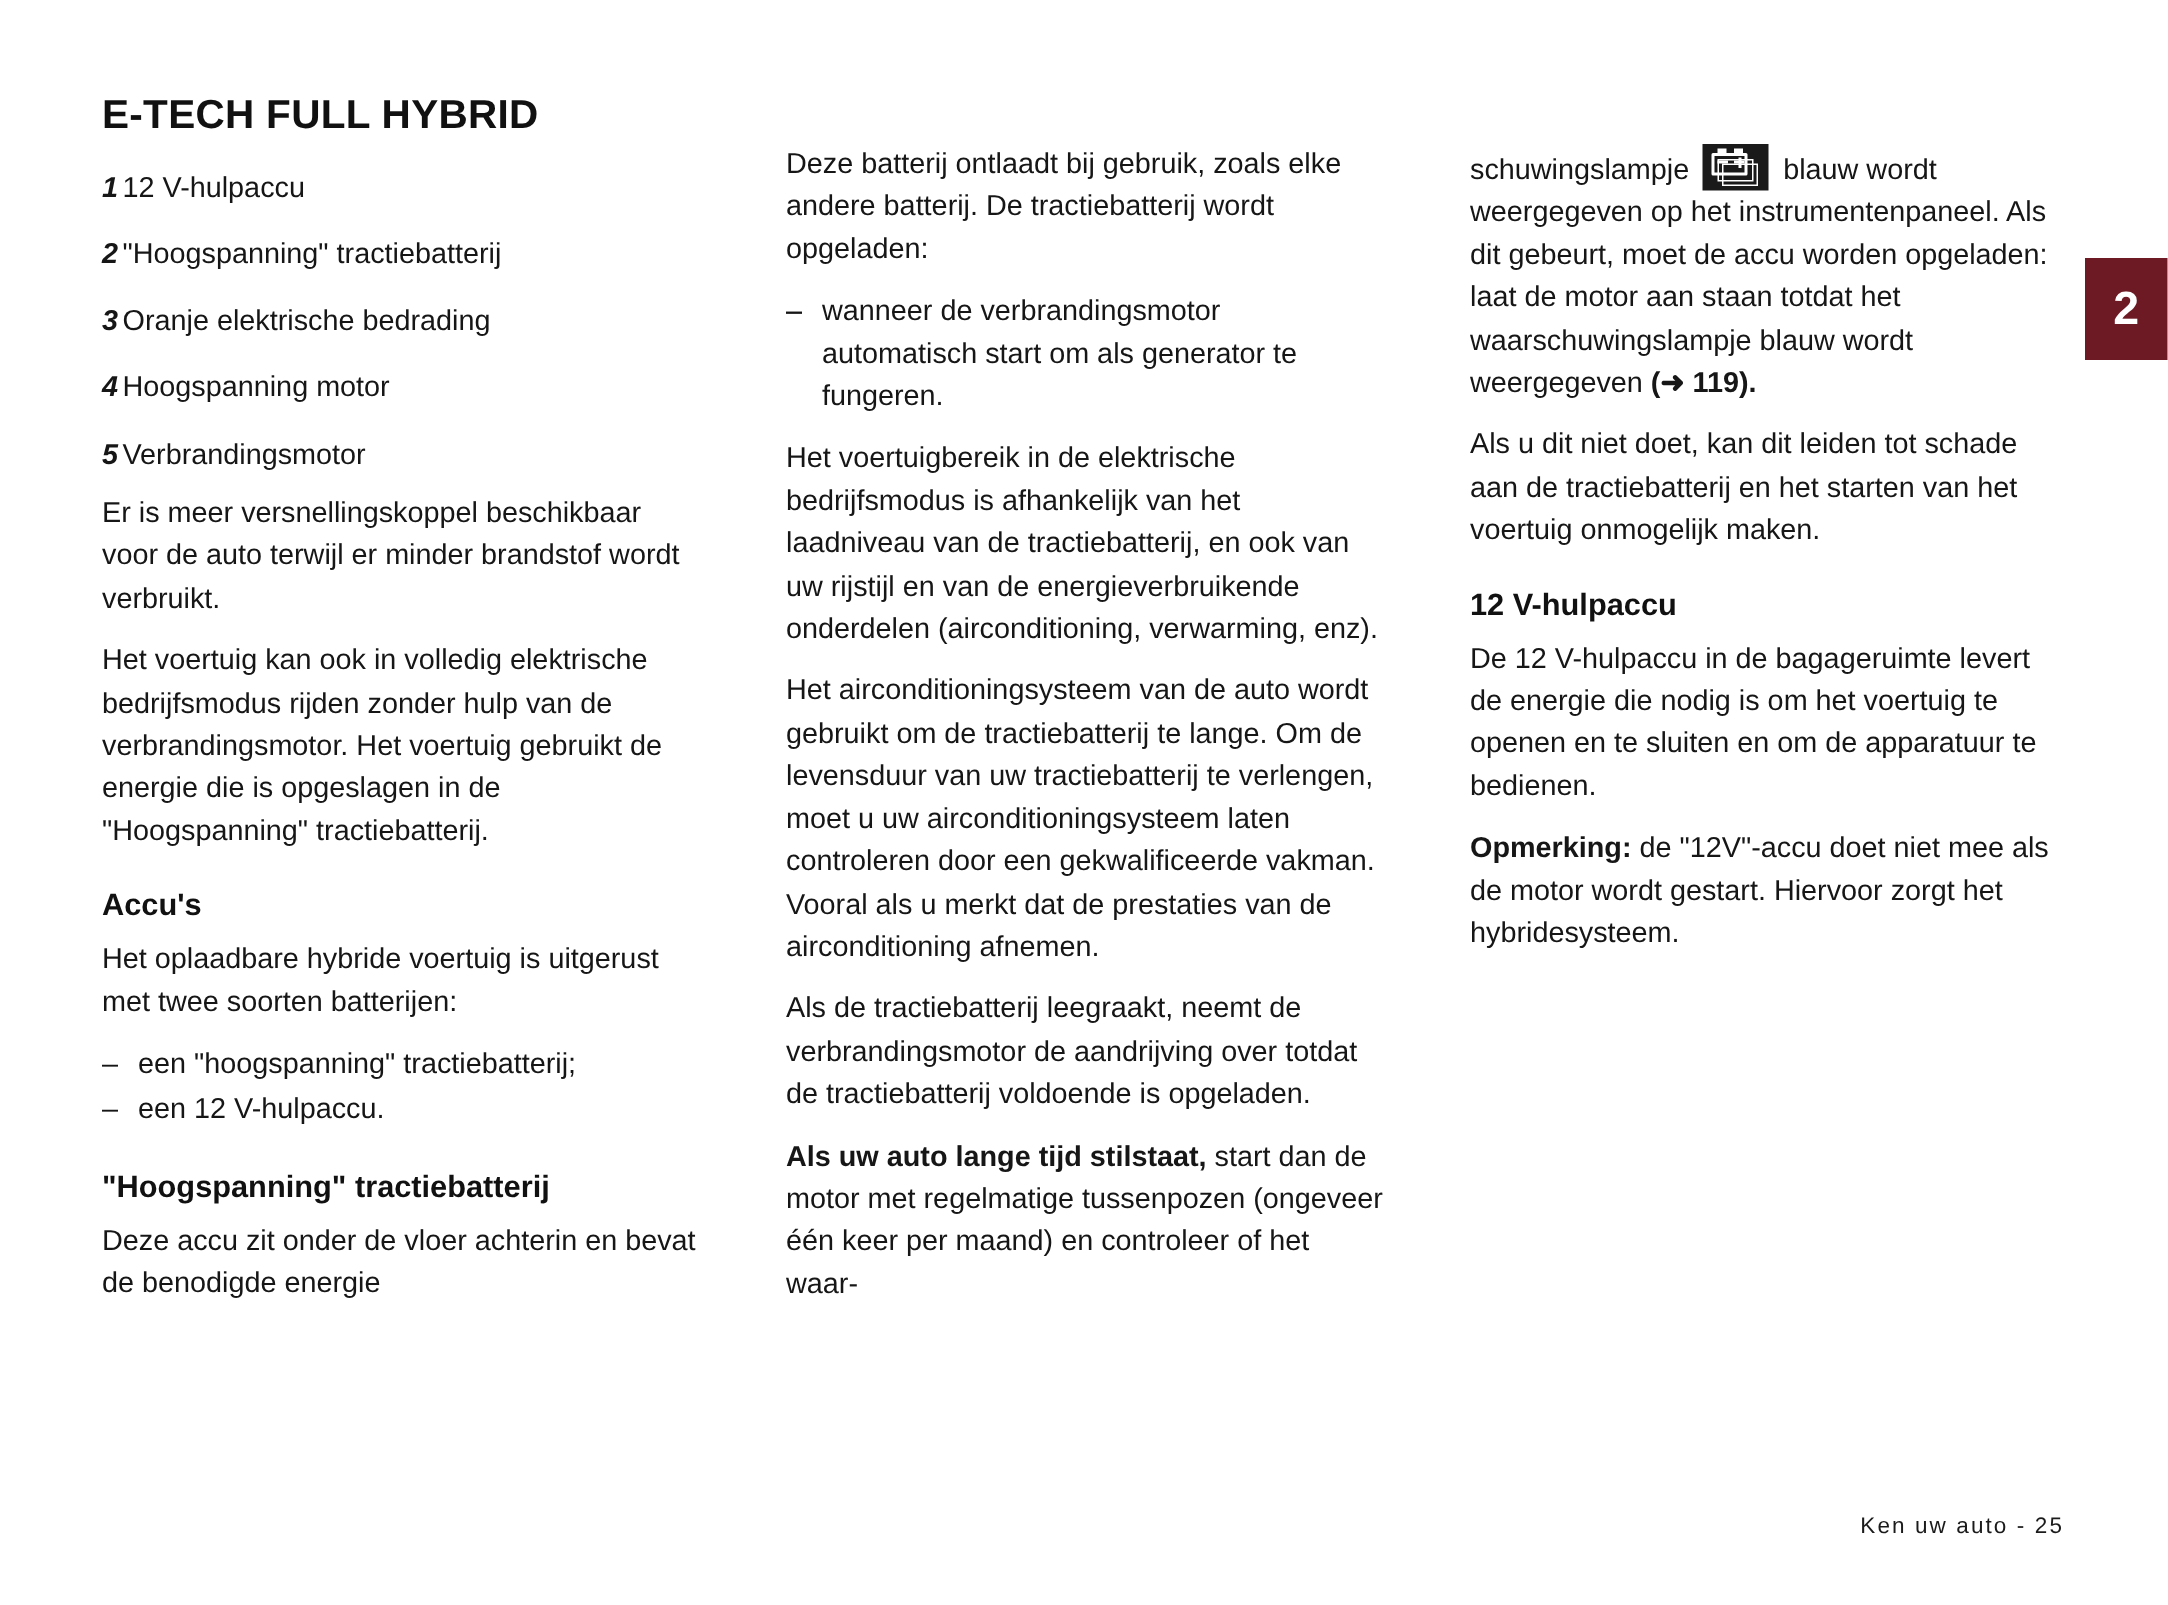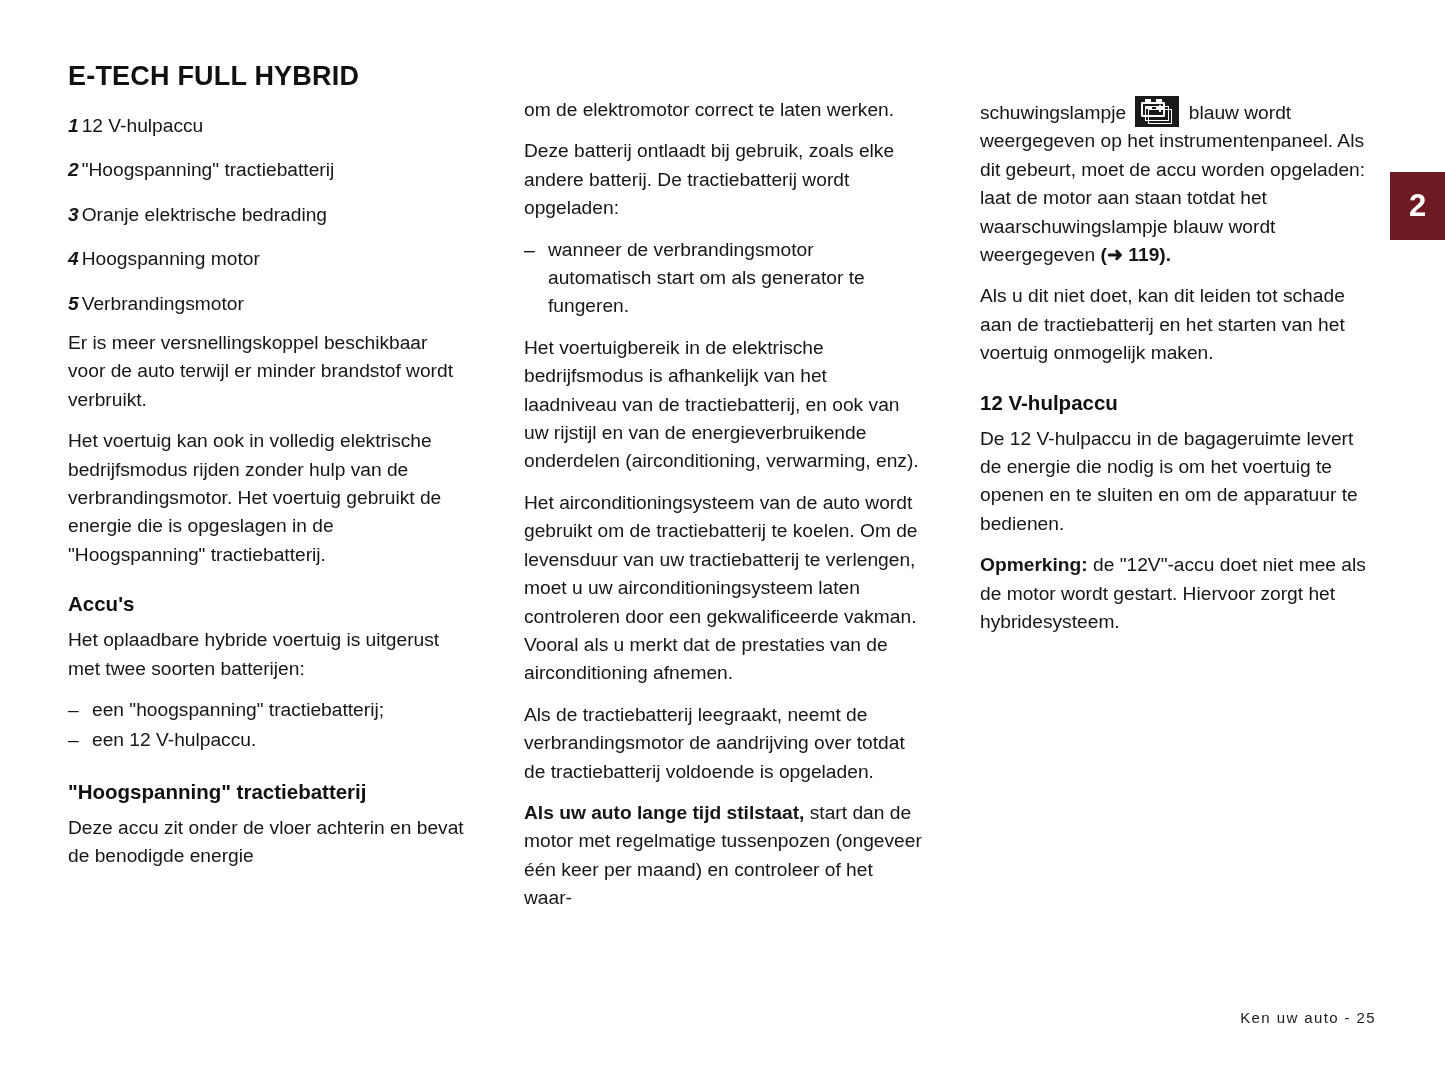--- a/index.html
+++ b/index.html
@@ -233,34 +233,33 @@
         <div class="dashitem">
           <span class="dash">–</span><span>een 12 V-hulpaccu.</span>
         </div>
       </div>
 
       <h2 class="subhead tight-top">"Hoogspanning" tractiebatterij</h2>
       <p class="body-text">Deze accu zit onder de vloer achterin en bevat de benodigde energie</p>
     </div>
 
     <div class="col">
-      <p class="body-text">om de elektromotor correct te laten werken.</p>
       <p class="body-text">Deze batterij ontlaadt bij gebruik, zoals elke andere batterij. De tractiebatterij wordt opgeladen:</p>
 
       <div class="dashgroup">
         <div class="dashitem">
           <span class="dash">–</span>
         </div>
         <div class="dashitem">
           <span class="dash">–</span><span>wanneer de verbrandingsmotor automatisch start om als generator te fungeren.</span>
         </div>
       </div>
 
       <p class="body-text">Het voertuigbereik in de elektrische bedrijfsmodus is afhankelijk van het laadniveau van de tractiebatterij, en ook van uw rijstijl en van de energieverbruikende onderdelen (airconditioning, verwarming, enz).</p>
-      <p class="body-text">Het airconditioningsysteem van de auto wordt gebruikt om de tractiebatterij te koelen. Om de levensduur van uw tractiebatterij te verlengen, moet u uw airconditioningsysteem laten controleren door een gekwalificeerde vakman. Vooral als u merkt dat de prestaties van de airconditioning afnemen.</p>
+      <p class="body-text">Het airconditioningsysteem van de auto wordt gebruikt om de tractiebatterij te lange. Om de levensduur van uw tractiebatterij te verlengen, moet u uw airconditioningsysteem laten controleren door een gekwalificeerde vakman. Vooral als u merkt dat de prestaties van de airconditioning afnemen.</p>
       <p class="body-text">Als de tractiebatterij leegraakt, neemt de verbrandingsmotor de aandrijving over totdat de tractiebatterij voldoende is opgeladen.</p>
       <p class="body-text"><b>Als uw auto lange tijd stilstaat,</b><span> start dan de motor met regelmatige tussenpozen (ongeveer één keer per maand) en controleer of het waar-</span></p>
     </div>
 
     <div class="col">
       <p class="body-text"><span>schuwingslampje </span><span class="battery-icon"><span class="layer layer2"></span><span class="layer layer1"></span><span class="case"></span><span class="cap-l"></span><span class="cap-r"></span><span class="minus"></span><span class="plus-h"></span><span class="plus-v"></span></span><span> blauw wordt weergegeven op het instrumentenpaneel. Als dit gebeurt, moet de accu worden opgeladen: laat de motor aan staan totdat het waarschuwingslampje blauw wordt weergegeven </span><span class="arrow-ref">(➜ 119).</span></p>
 
       <p class="body-text">Als u dit niet doet, kan dit leiden tot schade aan de tractiebatterij en het starten van het voertuig onmogelijk maken.</p>
 
       <h2 class="subhead">12 V-hulpaccu</h2>

